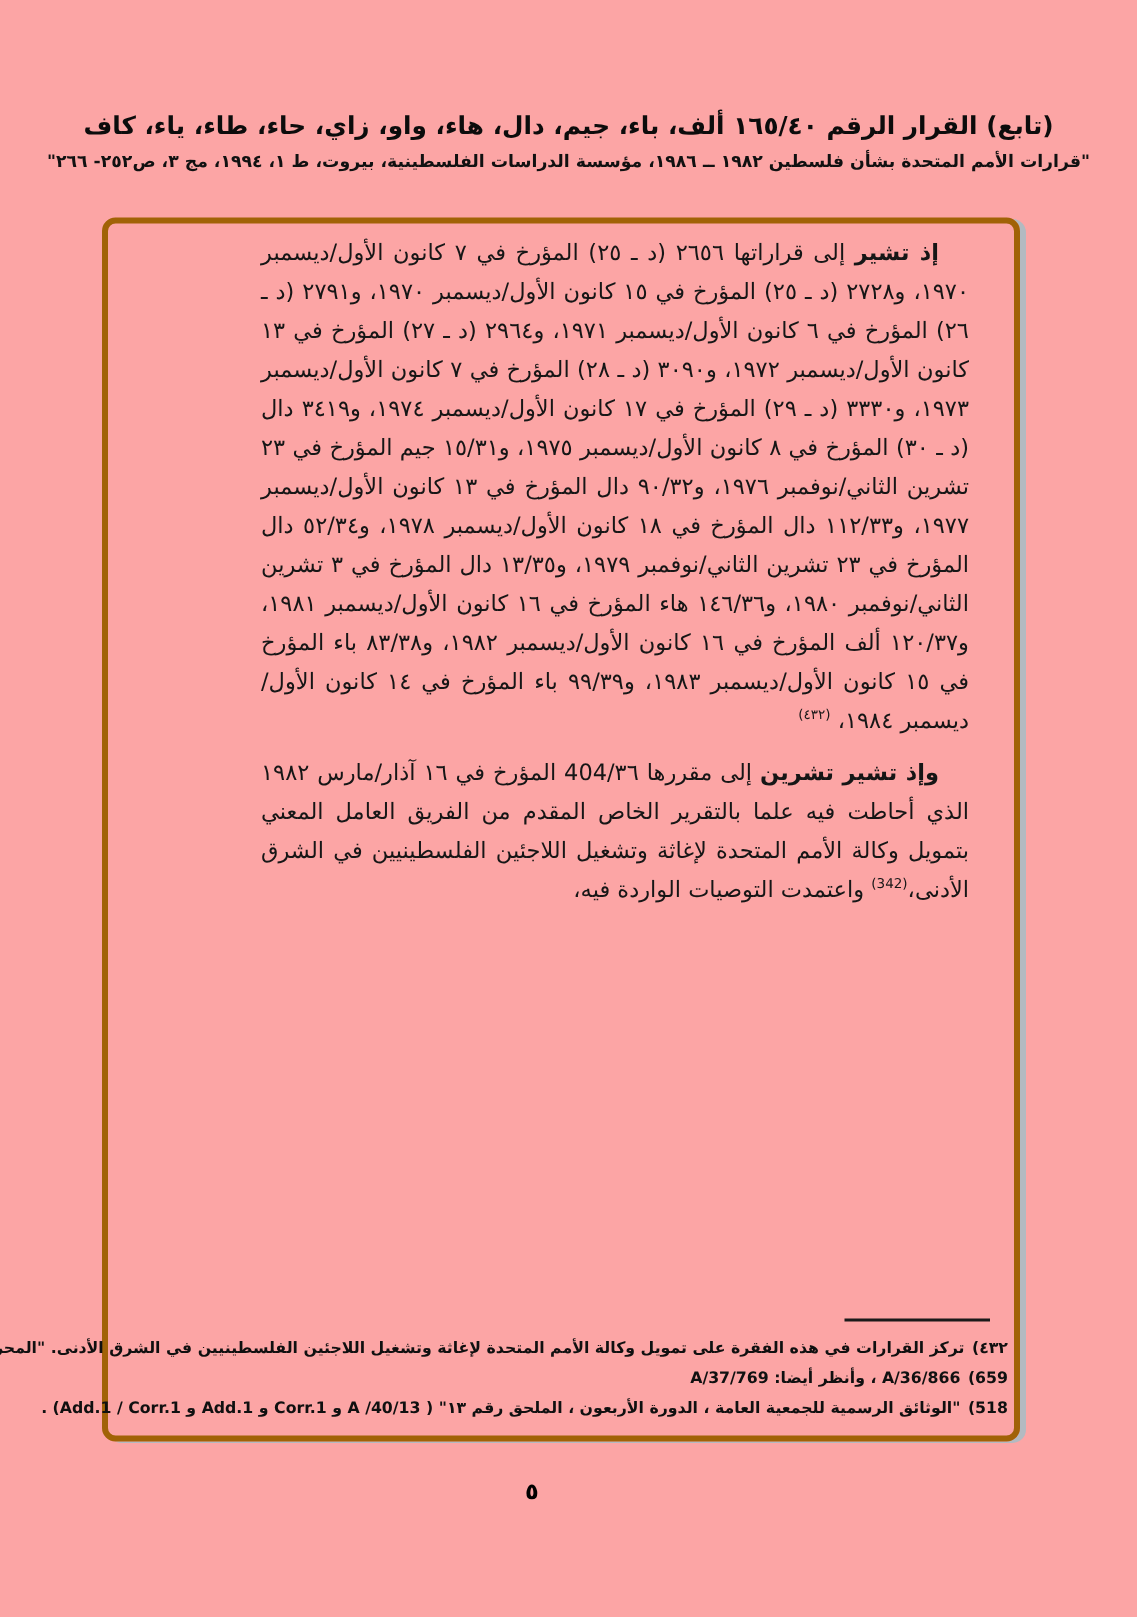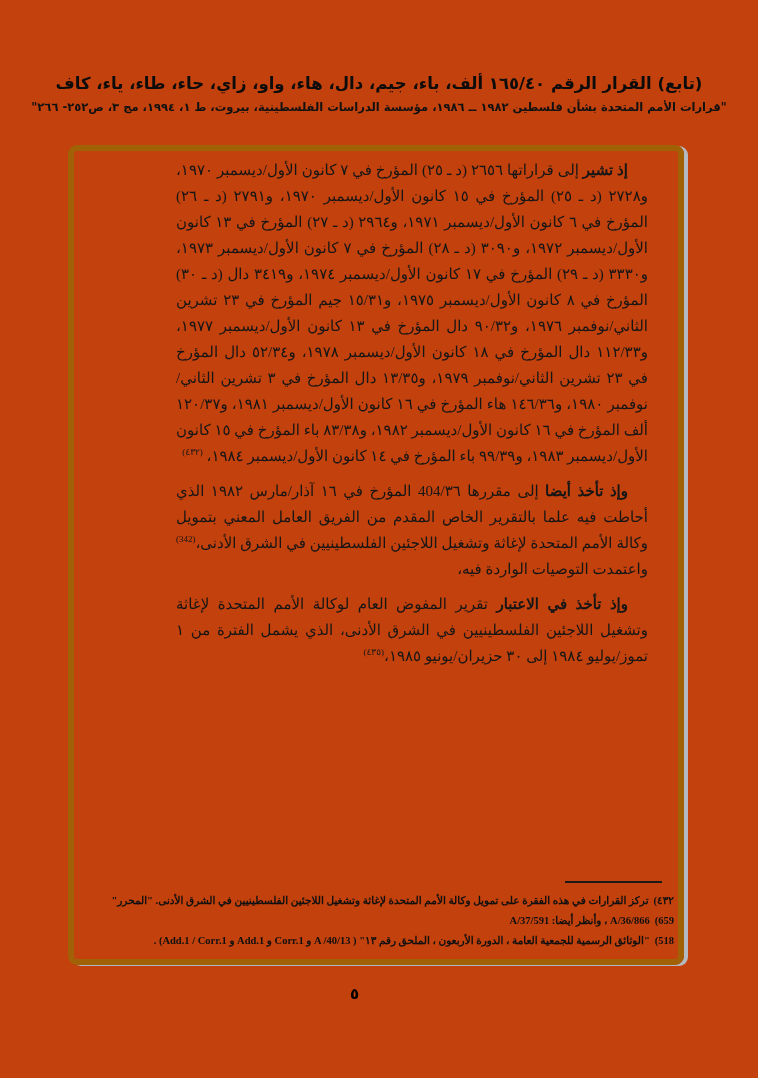--- a/index.html
+++ b/index.html
@@ -1,19 +1,19 @@
 <!DOCTYPE html>
 <html lang="ar"><head>
 <meta charset="utf-8">
 <style>
   html,body{margin:0;padding:0;background:#ffffff;}
   .page{
     position:relative;
     width:758px;height:1078px;
-    background:#c2410c;
+    background:#fca5a5;
     font-family:"DejaVu Sans",sans-serif;
     color:#121212;
     overflow:hidden;
   }
   
   .doc-header{
     position:absolute;top:74px;left:0;right:0;
     text-align:center;direction:rtl;
   }
   .doc-title{
@@ -21,25 +21,24 @@
     color:#0c0c0c;
   }
   .doc-subtitle{
     margin-top:7px;
     font-size:11.5px;font-weight:bold;color:#111;
   }
   
   .green-box{
     position:absolute;left:68px;top:145px;
     width:604px;height:808px;
-    border:6px solid #a16207;
+    border:4px solid #a16207;
     border-radius:9px;
     box-shadow:4px 1px 0 #b3bac1;
     background:transparent;
-    font-family:Liberation Serif, serif;
   }
   
   .content{
     position:absolute;top:6px;right:30px;left:102px;
     direction:rtl;
   }
   .para{
     font-size:15px;line-height:26px;
     text-align:justify;
     text-indent:20px;
@@ -78,29 +77,28 @@
 <div class="page">
 
   <div class="doc-header">
     <div class="doc-title">(تابع) القرار الرقم ١٦٥/٤٠ ألف، باء، جيم، دال، هاء، واو، زاي، حاء، طاء، ياء، كاف</div>
     <div class="doc-subtitle">"قرارات الأمم المتحدة بشأن فلسطين ١٩٨٢ ــ ١٩٨٦، مؤسسة الدراسات الفلسطينية، بيروت، ط ١، ١٩٩٤، مج ٣، ص٢٥٢- ٢٦٦"</div>
   </div>
 
   <div class="green-box">
     <div class="content">
         <div class="para"><span class="b">إذ تشير</span><span> إلى قراراتها ٢٦٥٦ (د ـ ٢٥) المؤرخ في ٧ كانون الأول/ديسمبر ١٩٧٠، و٢٧٢٨ (د ـ ٢٥) المؤرخ في ١٥ كانون الأول/ديسمبر ١٩٧٠، و٢٧٩١ (د ـ ٢٦) المؤرخ في ٦ كانون الأول/ديسمبر ١٩٧١، و٢٩٦٤ (د ـ ٢٧) المؤرخ في ١٣ كانون الأول/ديسمبر ١٩٧٢، و٣٠٩٠ (د ـ ٢٨) المؤرخ في ٧ كانون الأول/ديسمبر ١٩٧٣، و٣٣٣٠ (د ـ ٢٩) المؤرخ في ١٧ كانون الأول/ديسمبر ١٩٧٤، و٣٤١٩ دال (د ـ ٣٠) المؤرخ في ٨ كانون الأول/ديسمبر ١٩٧٥، و١٥/٣١ جيم المؤرخ في ٢٣ تشرين الثاني/نوفمبر ١٩٧٦، و٩٠/٣٢ دال المؤرخ في ١٣ كانون الأول/ديسمبر ١٩٧٧، و١١٢/٣٣ دال المؤرخ في ١٨ كانون الأول/ديسمبر ١٩٧٨، و٥٢/٣٤ دال المؤرخ في ٢٣ تشرين الثاني/نوفمبر ١٩٧٩، و١٣/٣٥ دال المؤرخ في ٣ تشرين الثاني/نوفمبر ١٩٨٠، و١٤٦/٣٦ هاء المؤرخ في ١٦ كانون الأول/ديسمبر ١٩٨١، و١٢٠/٣٧ ألف المؤرخ في ١٦ كانون الأول/ديسمبر ١٩٨٢، و٨٣/٣٨ باء المؤرخ في ١٥ كانون الأول/ديسمبر ١٩٨٣، و٩٩/٣٩ باء المؤرخ في ١٤ كانون الأول/ديسمبر ١٩٨٤، </span><sup class="fnref">(٤٣٢)</sup></div>
-        <div class="para"><span class="b">وإذ تأخذ أيضا</span><span> إلى مقررها 404/٣٦ المؤرخ في ١٦ آذار/مارس ١٩٨٢ الذي أحاطت فيه علما بالتقرير الخاص المقدم من الفريق العامل المعني بتمويل وكالة الأمم المتحدة لإغاثة وتشغيل اللاجئين الفلسطينيين في الشرق الأدنى،</span><sup class="fnref">(342)</sup><span> واعتمدت التوصيات الواردة فيه،</span></div>
-        <div class="para"><span class="b">وإذ تأخذ في الاعتبار</span><span> تقرير المفوض العام لوكالة الأمم المتحدة لإغاثة وتشغيل اللاجئين الفلسطينيين في الشرق الأدنى، الذي يشمل الفترة من ١ تموز/يوليو ١٩٨٤ إلى ٣٠ حزيران/يونيو ١٩٨٥،</span><sup class="fnref">(٤٣٥)</sup></div>
+        <div class="para"><span class="b">وإذ تشير تشرين</span><span> إلى مقررها 404/٣٦ المؤرخ في ١٦ آذار/مارس ١٩٨٢ الذي أحاطت فيه علما بالتقرير الخاص المقدم من الفريق العامل المعني بتمويل وكالة الأمم المتحدة لإغاثة وتشغيل اللاجئين الفلسطينيين في الشرق الأدنى،</span><sup class="fnref">(342)</sup><span> واعتمدت التوصيات الواردة فيه،</span></div>
       </div>
 
     <div class="footnotes">
       <hr class="fn-sep">
       <div>
           <div class="fn-line"><span class="fn-marker">٤٣٢)</span><span>تركز القرارات في هذه الفقرة على تمويل وكالة الأمم المتحدة لإغاثة وتشغيل اللاجئين الفلسطينيين في الشرق الأدنى. "المحرر"</span></div>
-          <div class="fn-line"><span class="fn-marker">659)</span><span>A/36/866 ، وأنظر أيضا: A/37/591</span></div>
+          <div class="fn-line"><span class="fn-marker">659)</span><span>A/36/866 ، وأنظر أيضا: A/37/769</span></div>
           <div class="fn-line"><span class="fn-marker">518)</span><span>"الوثائق الرسمية للجمعية العامة ، الدورة الأربعون ، الملحق رقم ١٣" ( A /40/13 و Corr.1 و Add.1 و Add.1 / Corr.1) .</span></div>
         </div>
     </div>
   </div>
 
   <div class="page-number">٥</div>
 
 </div>
 
 </body></html>

